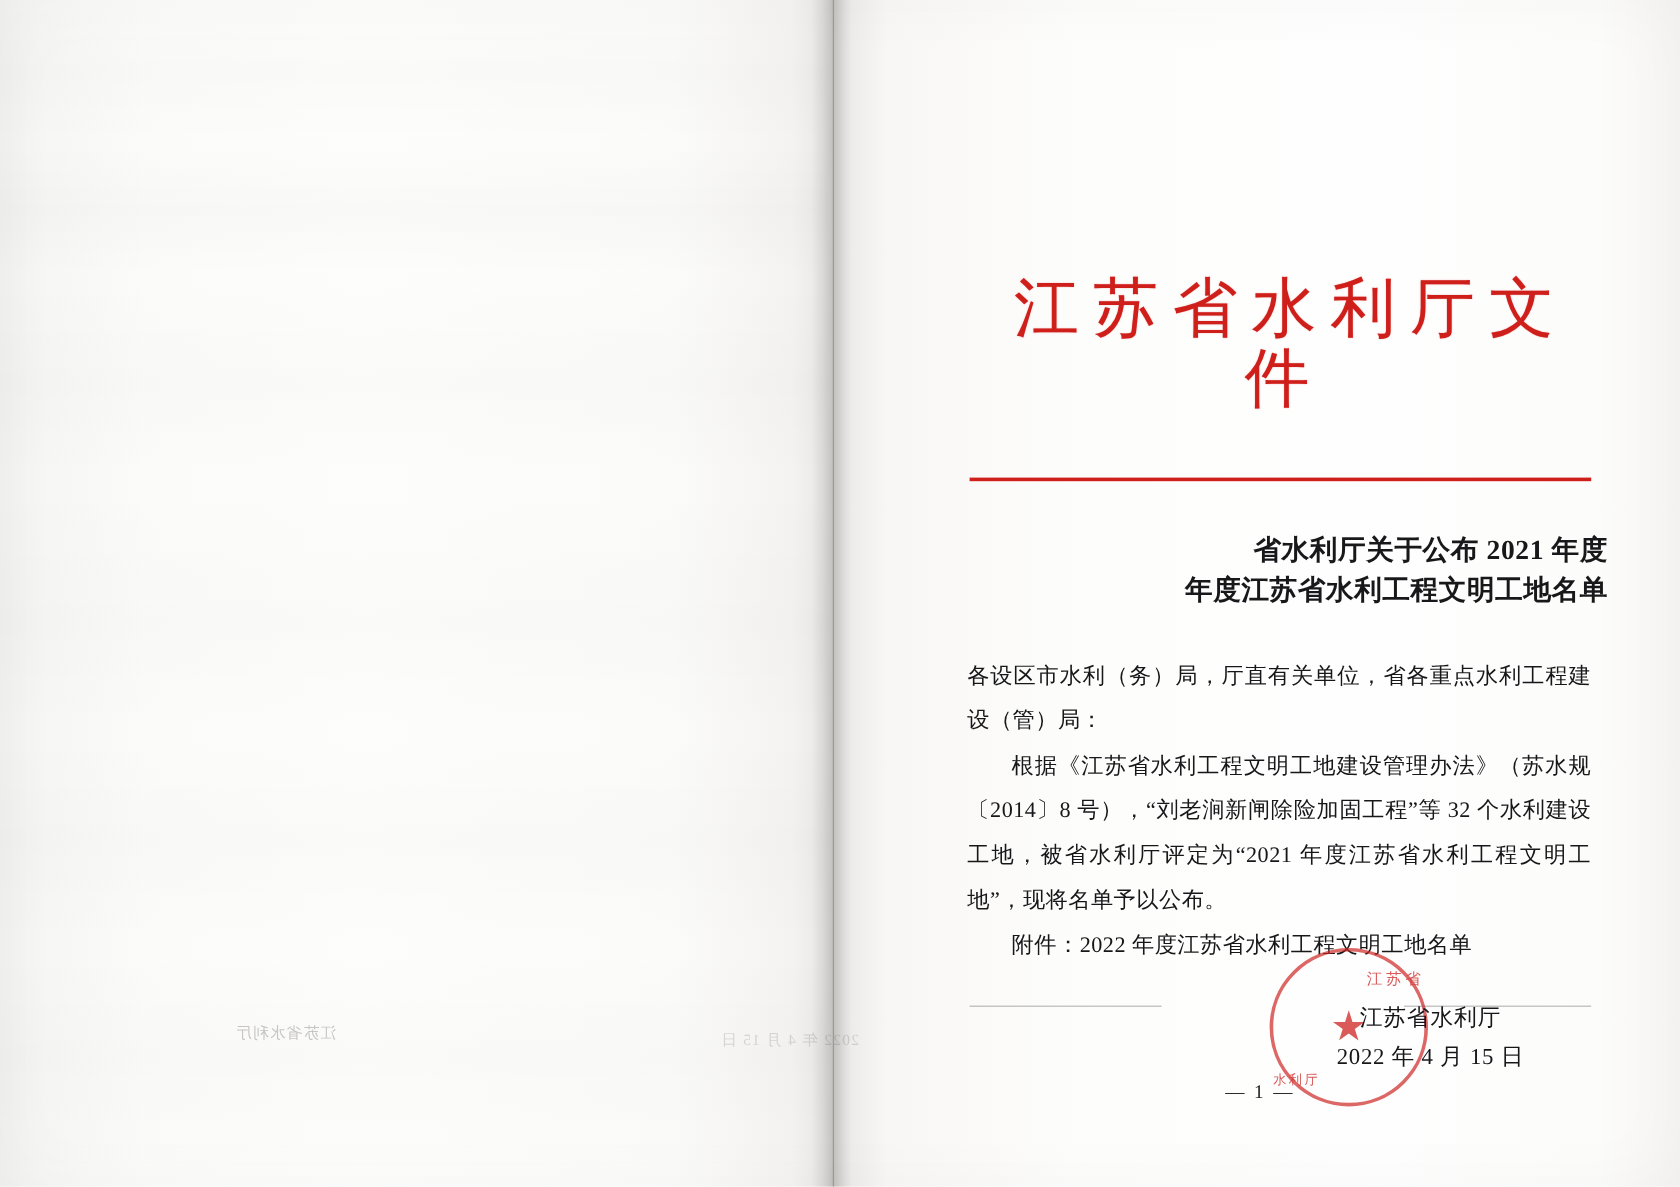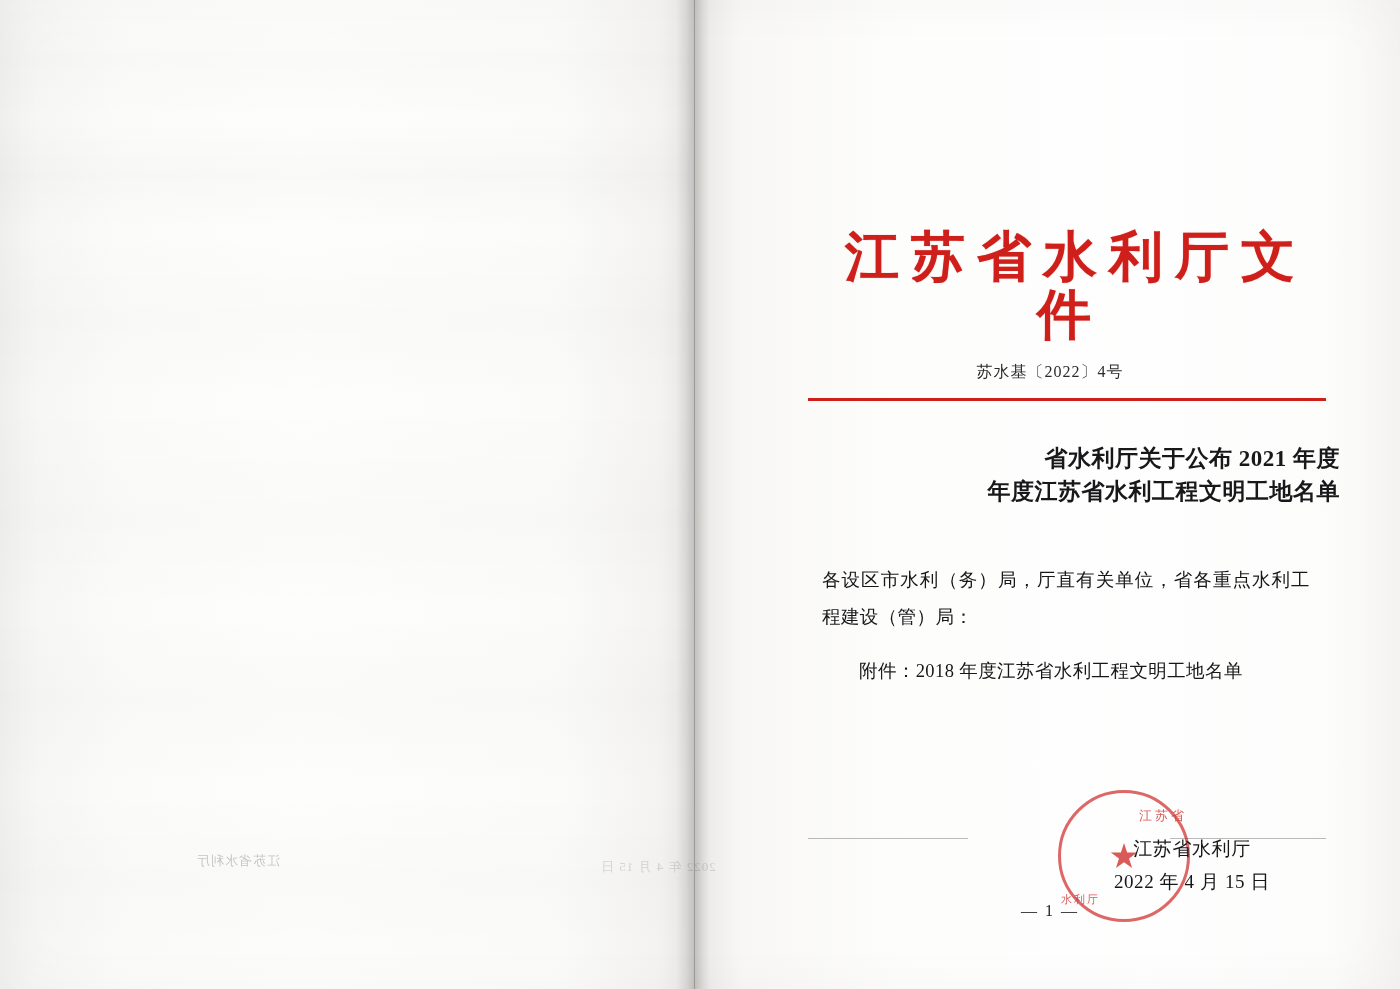--- a/index.html
+++ b/index.html
@@ -77,21 +77,21 @@
   }
 
   .doc-title {
     position: absolute;
     left: 110px;
     top: 228px;
     width: 520px;
     text-align: center;
     color: #cf1f1b;
     font-family: "Liberation Serif", "DejaVu Serif", serif;
-    font-weight: bold;
+    font-weight: normal;
     font-size: 54px;
     letter-spacing: 12px;
     text-indent: 12px;
     line-height: 1.08;
     text-shadow: 0 0 1px rgba(207,31,27,0.55);
   }
 
   .doc-number {
     position: absolute;
     left: 0;
@@ -131,21 +131,21 @@
     left: 106px;
     top: 546px;
     width: 520px;
     font-size: 18.5px;
     line-height: 2.02;
     color: #17171a;
     letter-spacing: 0.4px;
     text-align: justify;
   }
   .body-text p {
-    margin: 16px;
+    margin: 0;
   }
   .indent2 { text-indent: 2em; }
 
   .sign-block {
     position: absolute;
     right: 78px;
     top: 832px;
     width: 260px;
     text-align: center;
     font-size: 19px;
@@ -235,32 +235,32 @@
   <div class="showthrough faint" style="left:600px; top:858px;">2022 年 4 月 15 日</div>
 </div>
 
 <div id="gutter"></div>
 <div id="gutter-line"></div>
 
 <div id="doc-page">
 
   <div class="doc-title">江苏省水利厅文件</div>
 
-  <div class="doc-number">苏水基〔2022〕4号</div>
 
   <div class="red-rule"></div>
 
   <div class="headline">
     <span class="l1">省水利厅关于公布 2021 年度</span>
     <span class="l2">年度江苏省水利工程文明工地名单</span>
   </div>
 
   <div class="body-text">
     <p>各设区市水利（务）局，厅直有关单位，省各重点水利工程建设（管）局：</p>
-    <p class="indent2">附件：2018 年度江苏省水利工程文明工地名单</p>
+    <p class="indent2">根据《江苏省水利工程文明工地建设管理办法》（苏水规〔2014〕8 号），“刘老涧新闸除险加固工程”等 32 个水利建设工地，被省水利厅评定为“2021 年度江苏省水利工程文明工地”，现将名单予以公布。</p>
+    <p class="indent2">附件：2022 年度江苏省水利工程文明工地名单</p>
   </div>
 
   <div id="seal">
     <div class="seal-top">江苏省</div>
     <div class="seal-star">★</div>
     <div class="seal-bottom">水利厅</div>
   </div>
 
   <div class="sign-block">
     <div>江苏省水利厅</div>

